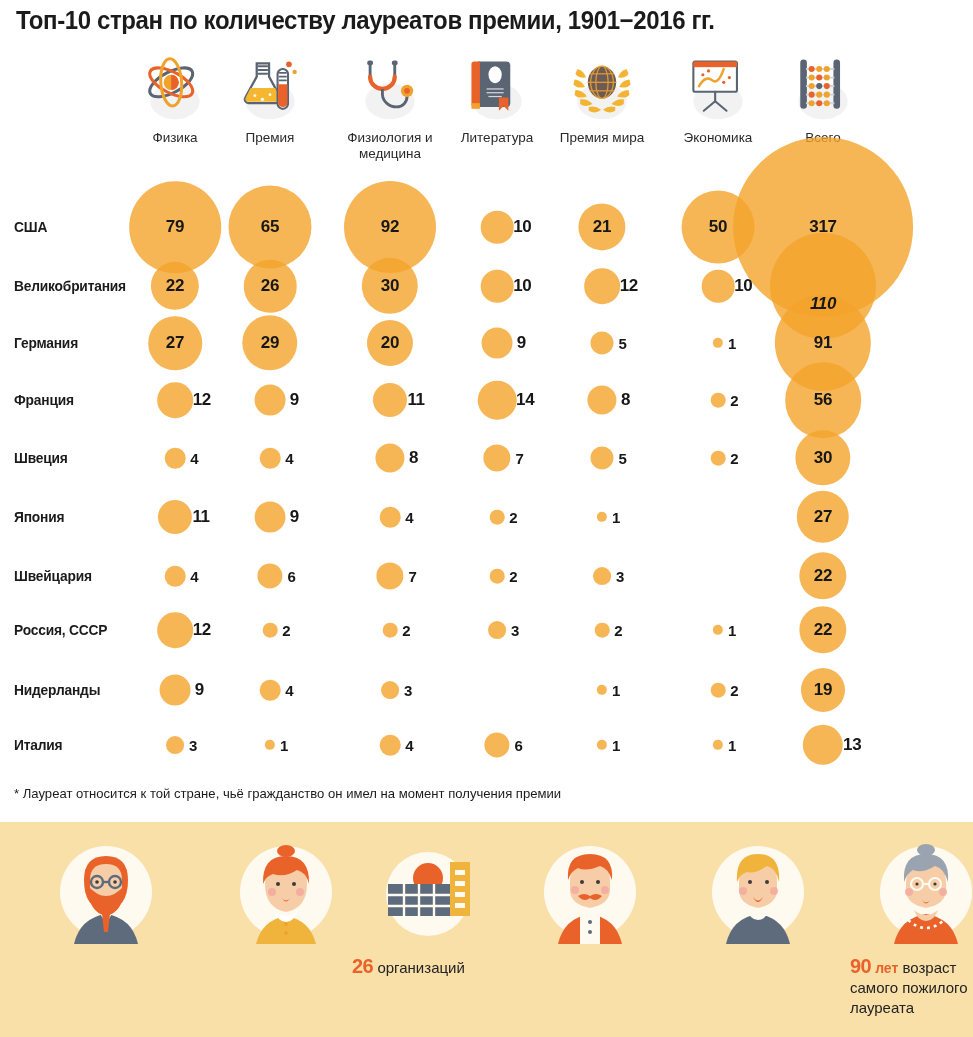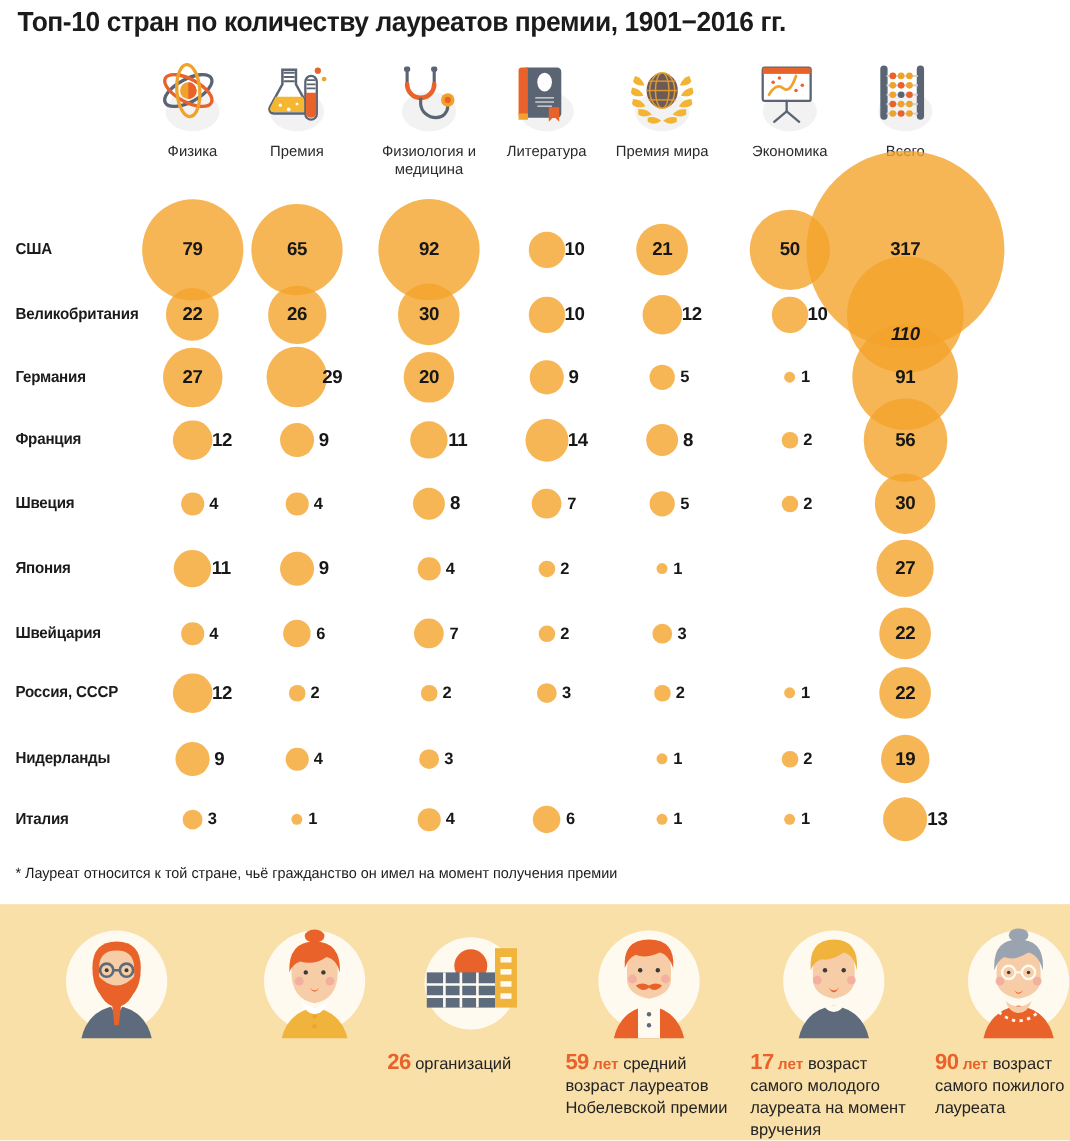--- a/index.html
+++ b/index.html
@@ -391,21 +391,21 @@
       <div class="bub-val" style="left: 175px; top: 343px;">27</div>
       <div class="bub-val" style="left: 201.84px; top: 400px;">12</div>
       <div class="bub-val small" style="left: 194.3px; top: 458px;">4</div>
       <div class="bub-val" style="left: 201.081px; top: 517px;">11</div>
       <div class="bub-val small" style="left: 194.3px; top: 576px;">4</div>
       <div class="bub-val" style="left: 201.84px; top: 630px;">12</div>
       <div class="bub-val" style="left: 199.45px; top: 690px;">9</div>
       <div class="bub-val small" style="left: 192.92px; top: 745px;">3</div>
       <div class="bub-val" style="left: 270px; top: 227px;">65</div>
       <div class="bub-val" style="left: 270px; top: 286px;">26</div>
-      <div class="bub-val" style="left: 270px; top: 343px; margin-left: 32px;">29</div>
+      <div class="bub-val" style="left: 270px; top: 343px;">29</div>
       <div class="bub-val" style="left: 294.45px; top: 400px;">9</div>
       <div class="bub-val small" style="left: 289.3px; top: 458px;">4</div>
       <div class="bub-val" style="left: 294.45px; top: 517px;">9</div>
       <div class="bub-val small" style="left: 291.615px; top: 576px;">6</div>
       <div class="bub-val small" style="left: 286.283px; top: 630px;">2</div>
       <div class="bub-val small" style="left: 289.3px; top: 690px;">4</div>
       <div class="bub-val small" style="left: 284.15px; top: 745px;">1</div>
       <div class="bub-val" style="left: 390px; top: 227px;">92</div>
       <div class="bub-val" style="left: 390px; top: 286px;">30</div>
       <div class="bub-val" style="left: 390px; top: 343px;">20</div>
@@ -548,42 +548,40 @@
                 <circle cx="44" cy="42" r="2"></circle>
                 <circle cx="60" cy="42" r="2"></circle>
               </g>
     <g fill="#f3a9a0" opacity=".8">
                 <circle cx="37" cy="50" r="4"></circle>
                 <circle cx="67" cy="50" r="4"></circle>
               </g>
     <path d="M40 56 q6-4 12 0 q6-4 12 0 q-6 7-12 2 q-6 5-12-2 z" fill="#e8622a"></path>
             </svg>
           </div>
-          <div class="ftext"><span class="fnum">59</span><span class="funit"> лет</span><span> средний возраст лауреатов Нобелевской премии</span></div>
         </div>
         <div class="fcell" style="left: 678px;">
           <div class="favatar">
             <svg viewBox="0 0 104 104">
     <circle cx="52" cy="52" r="46" fill="#fffaf0"></circle>
     <path d="M20 104 q6-26 32-30 q26 4 32 30 z" fill="#5d6b7c"></path>
     <path d="M40 68 q12 12 24 0 q-4 12-12 12 q-8 0-12-12 z" fill="#fffaf0"></path>
     <path d="M33 42 q0-24 19-24 q19 0 19 24 v8 q0 14-19 18 q-19-4-19-18 z" fill="#f6cda6"></path>
     <path d="M31 42 q-2-28 21-28 q23 0 21 28 q-3-14-12-16 q-12 8-20 6 q-7 2-10 10 z" fill="#f0b43c"></path>
     <g fill="#3b3b3b">
                 <circle cx="44" cy="42" r="2"></circle>
                 <circle cx="61" cy="42" r="2"></circle>
               </g>
     <g fill="#f3a9a0" opacity=".8">
                 <circle cx="37" cy="51" r="4"></circle>
                 <circle cx="68" cy="51" r="4"></circle>
               </g>
     <path d="M47 57 q5 7 10 0 q-5 10-10 0 z" fill="#e8622a"></path>
             </svg>
           </div>
-          <div class="ftext"><span class="fnum">17</span><span class="funit"> лет</span><span> возраст самого молодого лауреата на момент вручения</span></div>
         </div>
         <div class="fcell" style="left: 846px;">
           <div class="favatar">
             <svg viewBox="0 0 104 104">
     <circle cx="52" cy="52" r="46" fill="#fffaf0"></circle>
     <path d="M20 104 q6-26 32-30 q26 4 32 30 z" fill="#e8622a"></path>
     <path d="M40 70 q12 10 24 0 q-4 11-12 11 q-8 0-12-11 z" fill="#f6cda6"></path>
     <path d="M34 80 q18 16 36 0" fill="none" stroke="#fffaf0" stroke-width="2.6" stroke-dasharray="3 4"></path>
     <path d="M32 44 q0-24 20-24 q20 0 20 24 v6 q0 14-20 18 q-20-4-20-18 z" fill="#f6cda6"></path>
     <path d="M30 42 q-2-28 22-28 q24 0 22 28 q-4-14-13-16 q-13 8-22 4 q-6 3-9 12 z" fill="#9aa3b0"></path>

